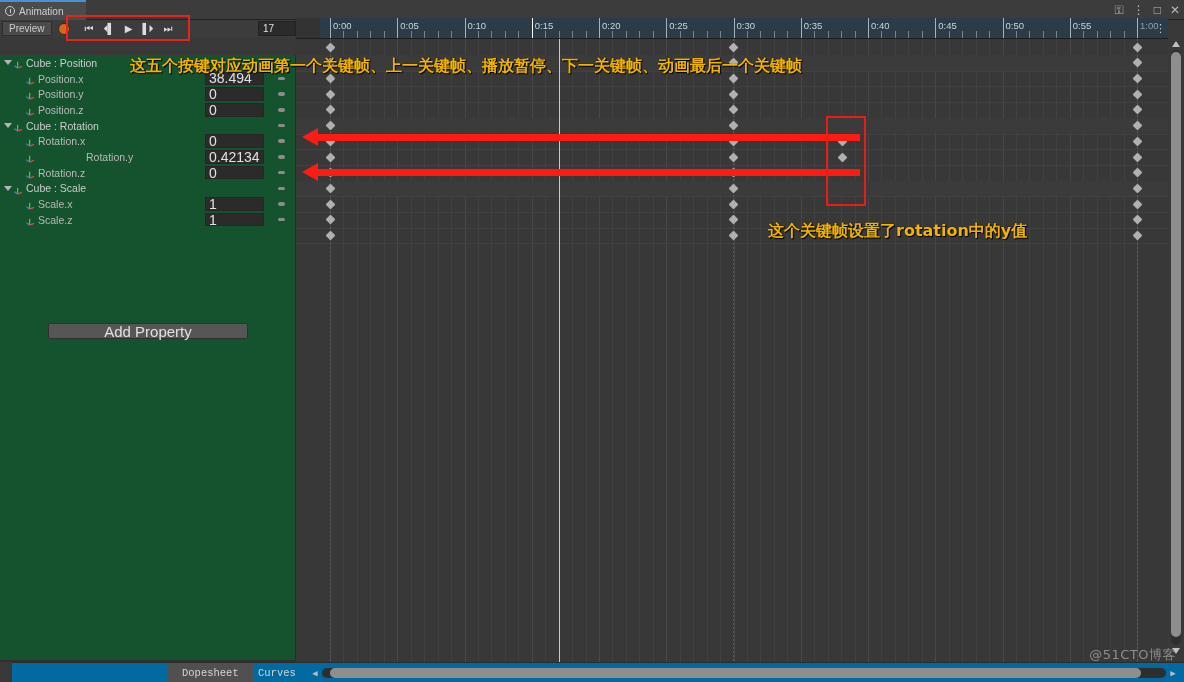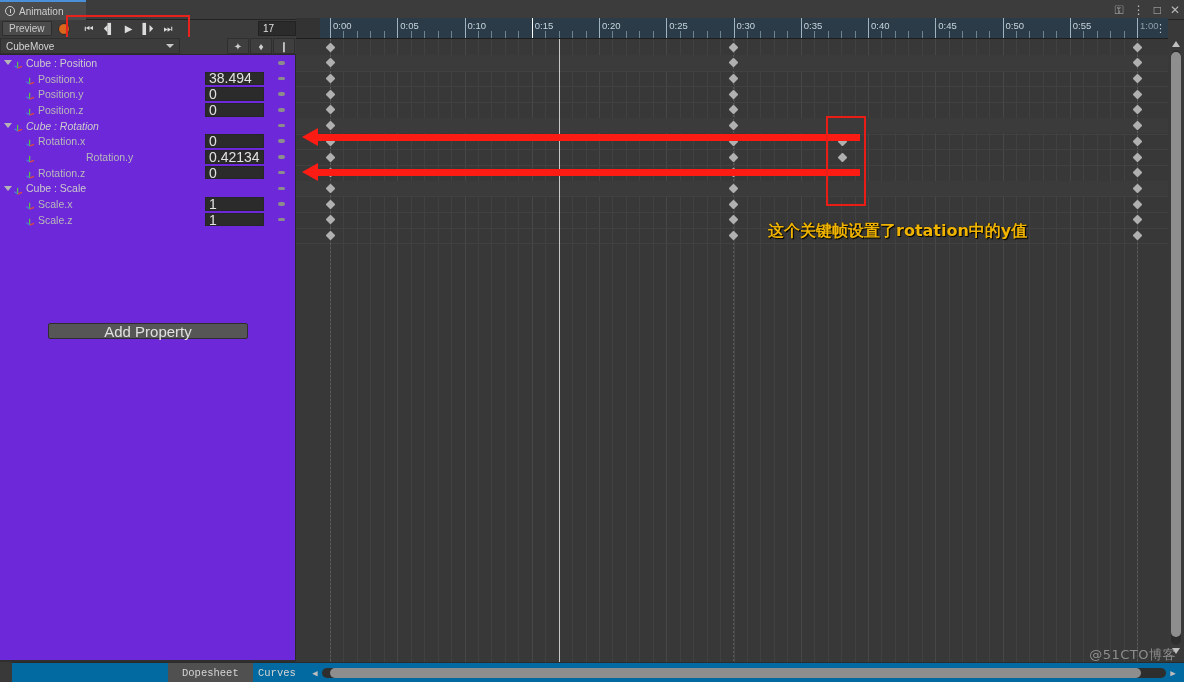--- a/index.html
+++ b/index.html
@@ -84,21 +84,21 @@
   .kf-btn {
     position: absolute; top: 1px; height: 16px; width: 22px;
     background: #3f3f3f; border: 1px solid #2f2f2f;
     display: flex; align-items: center; justify-content: center;
     color: #d0d0d0; font-size: 10px;
   }
 
   
   .proppanel {
     position: absolute; left: 0; top: 55px; width: 296px; height: 607px;
-    background: #6d28d9; border-right: 1px solid #2a2a2a; overflow: hidden;
+    background: #14532d; border-right: 1px solid #2a2a2a; overflow: hidden;
   }
   .prow {
     position: relative; height: 15.7px; display: flex; align-items: center;
     font-size: 10.5px; color: #b9b9b9;
   }
   .prow.group { color: #cccccc; }
   .prow.group .pname { padding-left: 14px; }
   .prow.child .pname { padding-left: 26px; }
   .foldout {
     position: absolute; left: 4px; top: 5px;
@@ -252,29 +252,20 @@
       <span class="tbtn">⏮</span>
       <span class="tbtn">⏴▌</span>
       <span class="tbtn">▶</span>
       <span class="tbtn">▌⏵</span>
       <span class="tbtn">⏭</span>
     </div>
   </div>
   <div class="redbox-transport"></div>
   <div class="frame-field">17</div>
 
-  <div class="toolbar2">
-    <div class="clip-dd">
-      <span>CubeMove</span>
-      <span class="caret"></span>
-    </div>
-    <div class="kf-btn" style="left:227px">✦</div>
-    <div class="kf-btn" style="left:250px">♦</div>
-    <div class="kf-btn" style="left:273px">❙</div>
-  </div>
 
   <div class="proppanel">
     <div id="prop-rows">
         <div class="prow group" style="height: 15.7px;">
           <span class="foldout"></span>
           <span class="axicon"><svg viewBox="0 0 10 10" width="9" height="9">
               <line x1="4" y1="9" x2="4" y2="2" stroke="#5bbf4a" stroke-width="1.4"></line>
               <line x1="4" y1="9" x2="9" y2="7" stroke="#d94b3e" stroke-width="1.4"></line>
               <line x1="4" y1="9" x2="0.5" y2="6.5" stroke="#4a7fd4" stroke-width="1.4"></line>
             </svg></span>
@@ -304,21 +295,21 @@
         <div class="prow child" style="height: 15.7px;">
           <span class="axicon"><svg viewBox="0 0 10 10" width="9" height="9">
               <line x1="4" y1="9" x2="4" y2="2" stroke="#5bbf4a" stroke-width="1.4"></line>
               <line x1="4" y1="9" x2="9" y2="7" stroke="#d94b3e" stroke-width="1.4"></line>
               <line x1="4" y1="9" x2="0.5" y2="6.5" stroke="#4a7fd4" stroke-width="1.4"></line>
             </svg></span>
           <span class="pname">Position.z</span>
           <span class="pval">0</span>
           <span class="pdots"></span>
         </div>
-        <div class="prow group" style="height: 15.7px; font-style: italic;">
+        <div class="prow group" style="height: 15.7px;">
           <span class="foldout"></span>
           <span class="axicon"><svg viewBox="0 0 10 10" width="9" height="9">
               <line x1="4" y1="9" x2="4" y2="2" stroke="#5bbf4a" stroke-width="1.4"></line>
               <line x1="4" y1="9" x2="9" y2="7" stroke="#d94b3e" stroke-width="1.4"></line>
               <line x1="4" y1="9" x2="0.5" y2="6.5" stroke="#4a7fd4" stroke-width="1.4"></line>
             </svg></span>
           <span class="pname">Cube : Rotation</span>
           <span class="pdots"></span>
         </div>
         <div class="prow child" style="height: 15.7px;">
@@ -593,20 +584,21 @@
         <div class="kf" style="left: 837.5px; top: 130.25px;"></div>
         <div class="kf" style="left: 837.5px; top: 145.95px;"></div>
         <div class="kf" style="left: 837.5px; top: 161.65px;"></div>
         <div class="kf" style="left: 837.5px; top: 177.35px;"></div>
         <div class="kf" style="left: 837.5px; top: 193.05px;"></div>
         <div class="kf" style="left: 837.5px; top: 4.65px;"></div>
       </div>
     <div class="playhead" style="left:263px"></div>
   </div>
 
+  <div class="annot" style="left:130px; top:56px;">这五个按键对应动画第一个关键帧、上一关键帧、播放暂停、下一关键帧、动画最后一个关键帧</div>
 
   <div class="annot" style="left:768px; top:221px;">这个关键帧设置了rotation中的y值</div>
 
   <div class="arrow" style="left:318px; top:134px; width:542px;"></div>
   <div class="arrowhead" style="left:302px; top:128px;"></div>
   <div class="arrow" style="left:318px; top:169px; width:542px;"></div>
   <div class="arrowhead" style="left:302px; top:163px;"></div>
 
   <div class="redbox-kf" style="left:826px; top:116px; width:40px; height:90px;"></div>
 

